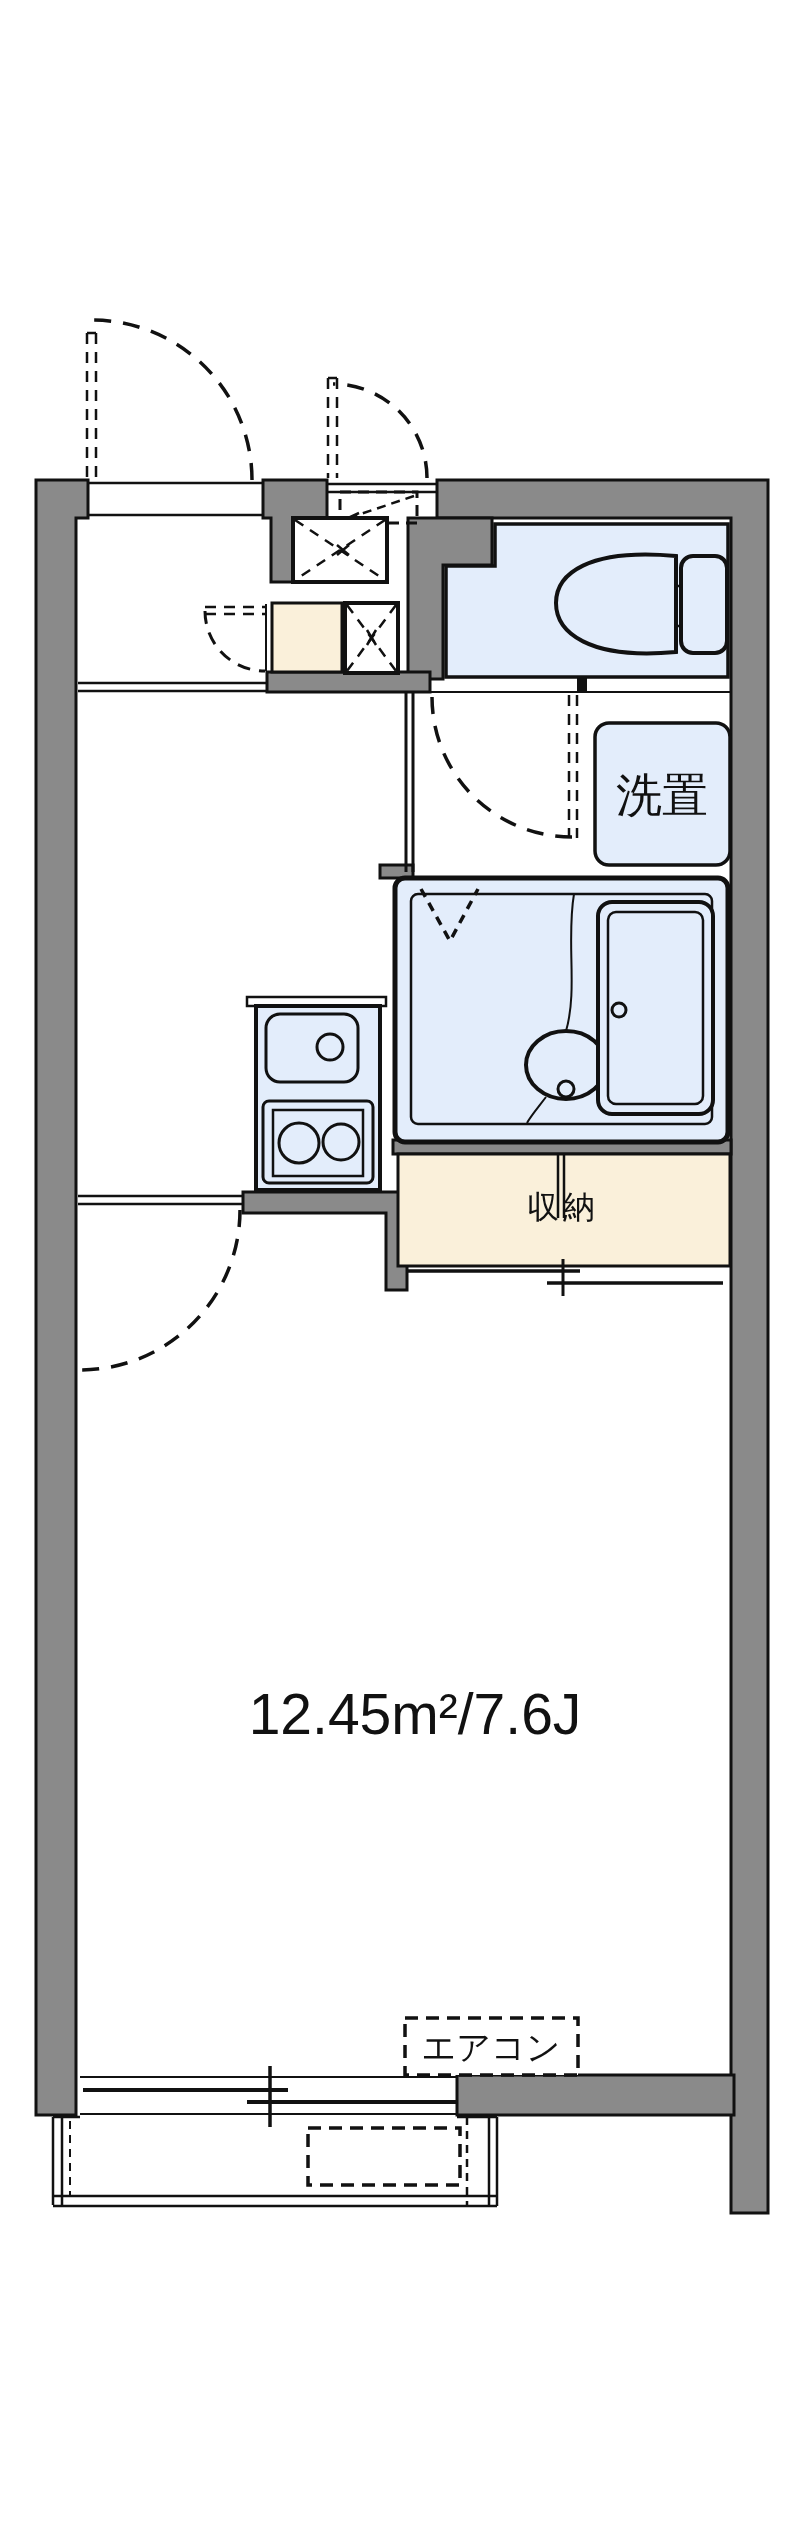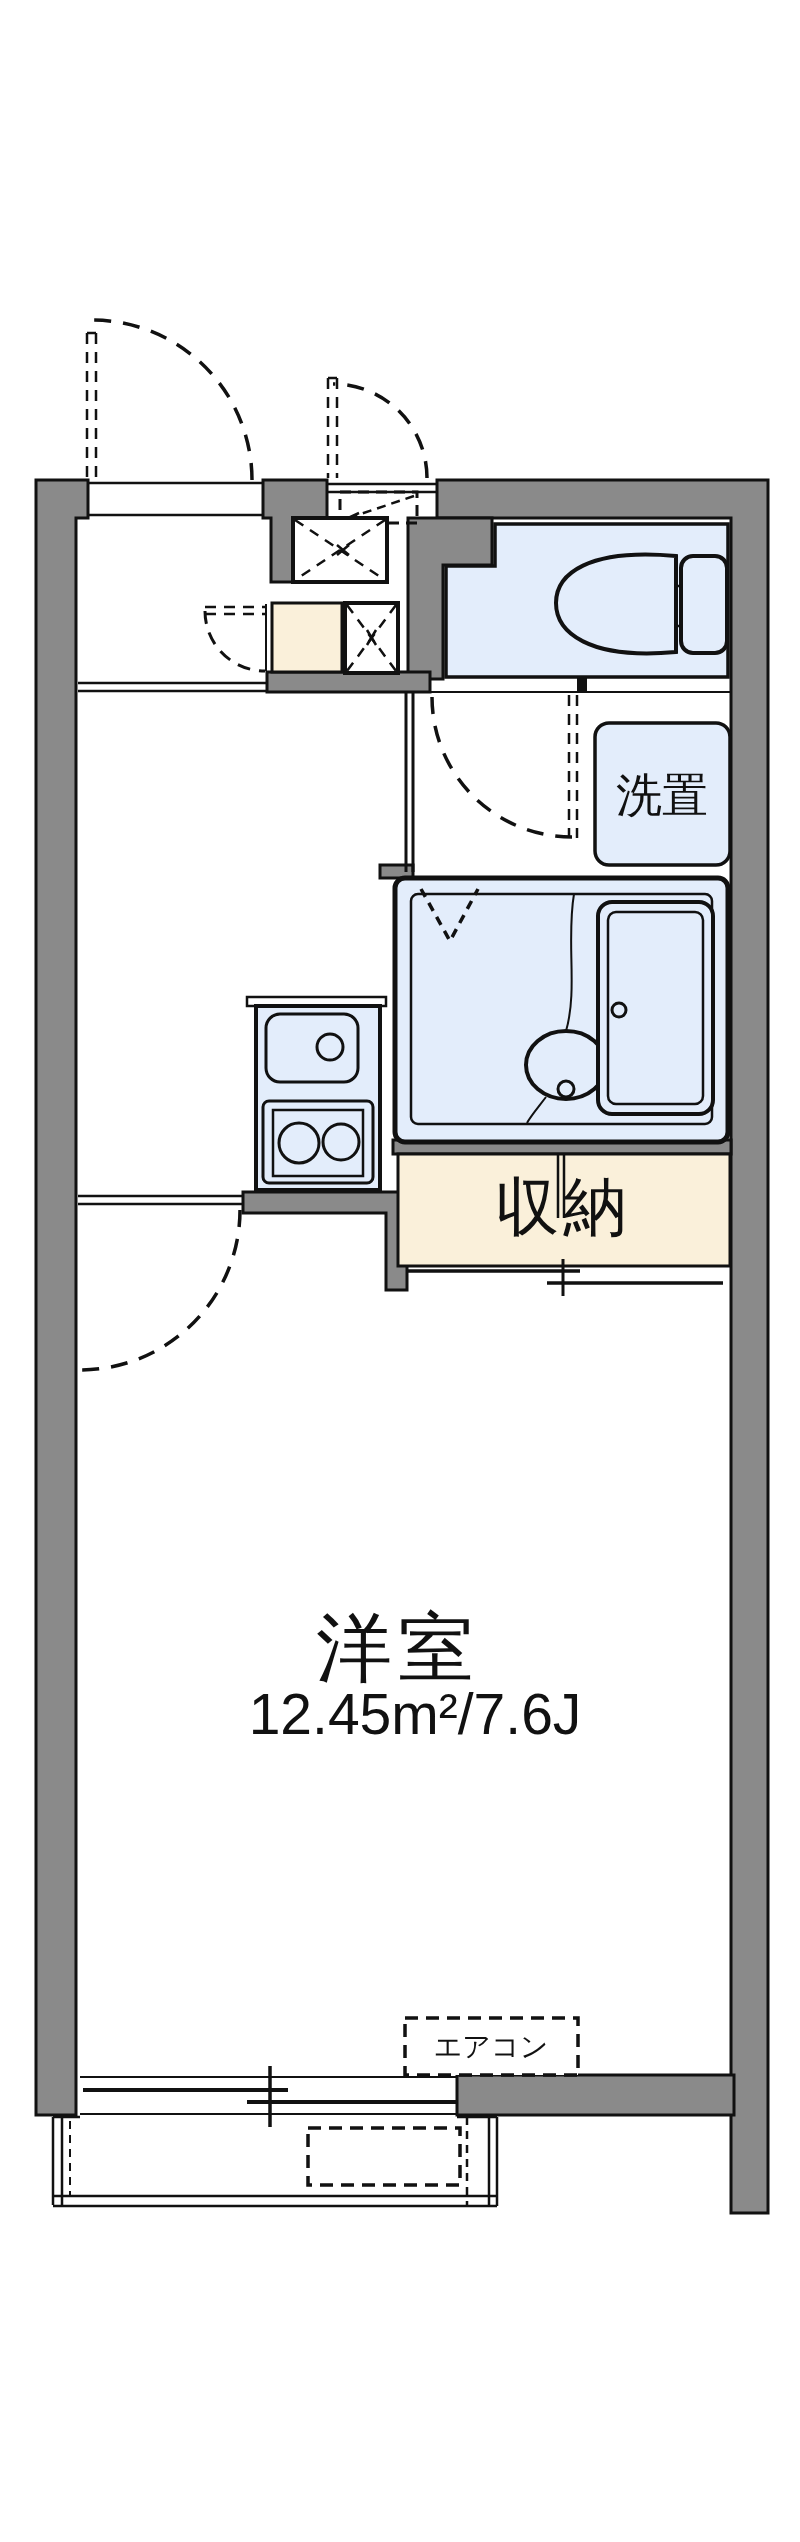--- a/index.html
+++ b/index.html
@@ -10,24 +10,24 @@
     font-family:"Liberation Sans","DejaVu Sans",sans-serif;overflow:hidden;}
   #plan-svg{position:absolute;left:0;top:0;}
   .wall{fill:var(--wall,#8a8a8a);stroke:var(--line,#111);stroke-width:3;}
   .ln{stroke:var(--line,#111);fill:none;}
   .water{fill:var(--water,#e3edfb);stroke:var(--line,#111);}
   .cream{fill:var(--cream,#faf0da);stroke:var(--line,#111);}
   .whitebox{fill:#ffffff;stroke:var(--line,#111);}
   .label{position:absolute;transform:translate(-50%,-50%);color:var(--line,#111);
     white-space:nowrap;text-align:center;line-height:1;}
   .label-washer{left:662px;top:795px;font-size:46px;}
-  .label-storage{left:563px;top:1207px;font-size:64px;letter-spacing:4px;}
+  .label-storage{left:563px;top:1207px;font-size:32px;letter-spacing:4px;}
   .label-room{left:398px;top:1648px;font-size:76px;letter-spacing:6px;}
   .label-area{left:415px;top:1714px;font-size:57px;}
-  .label-aircon{left:491px;top:2047px;font-size:28px;}
+  .label-aircon{left:491px;top:2047px;font-size:34px;}
 </style>
 </head>
 <body>
 
 <div id="canvas">
   <svg id="plan-svg" width="800" height="2542" viewBox="0 0 800 2542">
 
     <g>
       <path class="wall" d="M36 480 H88 V518 H76 V2115 H36 Z"></path>
       <path class="wall" d="M263 480 H327 V518 H293 V582 H271 V518 H263 Z"></path>
@@ -134,16 +134,15 @@
     <g>
       <path class="ln" stroke-width="2.5" d="M53 2117 V2205 M62 2117 V2205 M53 2196 H497 M53 2206 H497 M489 2117 V2206 M497 2117 V2206 M457 2117 H497 M53 2117 H80"></path>
       <path class="ln" stroke-width="2" stroke-dasharray="8 6" d="M70 2121 V2196"></path>
       <path class="ln" stroke-width="2.5" stroke-dasharray="8 6" d="M467 2117 V2205"></path>
       <rect class="ln" stroke-width="3.5" stroke-dasharray="13 8" x="308" y="2128" width="152" height="57"></rect>
     </g>
   </svg>
 
   <div class="label label-washer">洗置</div>
   <div class="label label-storage">収納</div>
-  <div class="label label-room">洋室</div>
   <div class="label label-area">12.45m²/7.6J</div>
   <div class="label label-aircon">エアコン</div>
 </div>
 
 </body></html>

